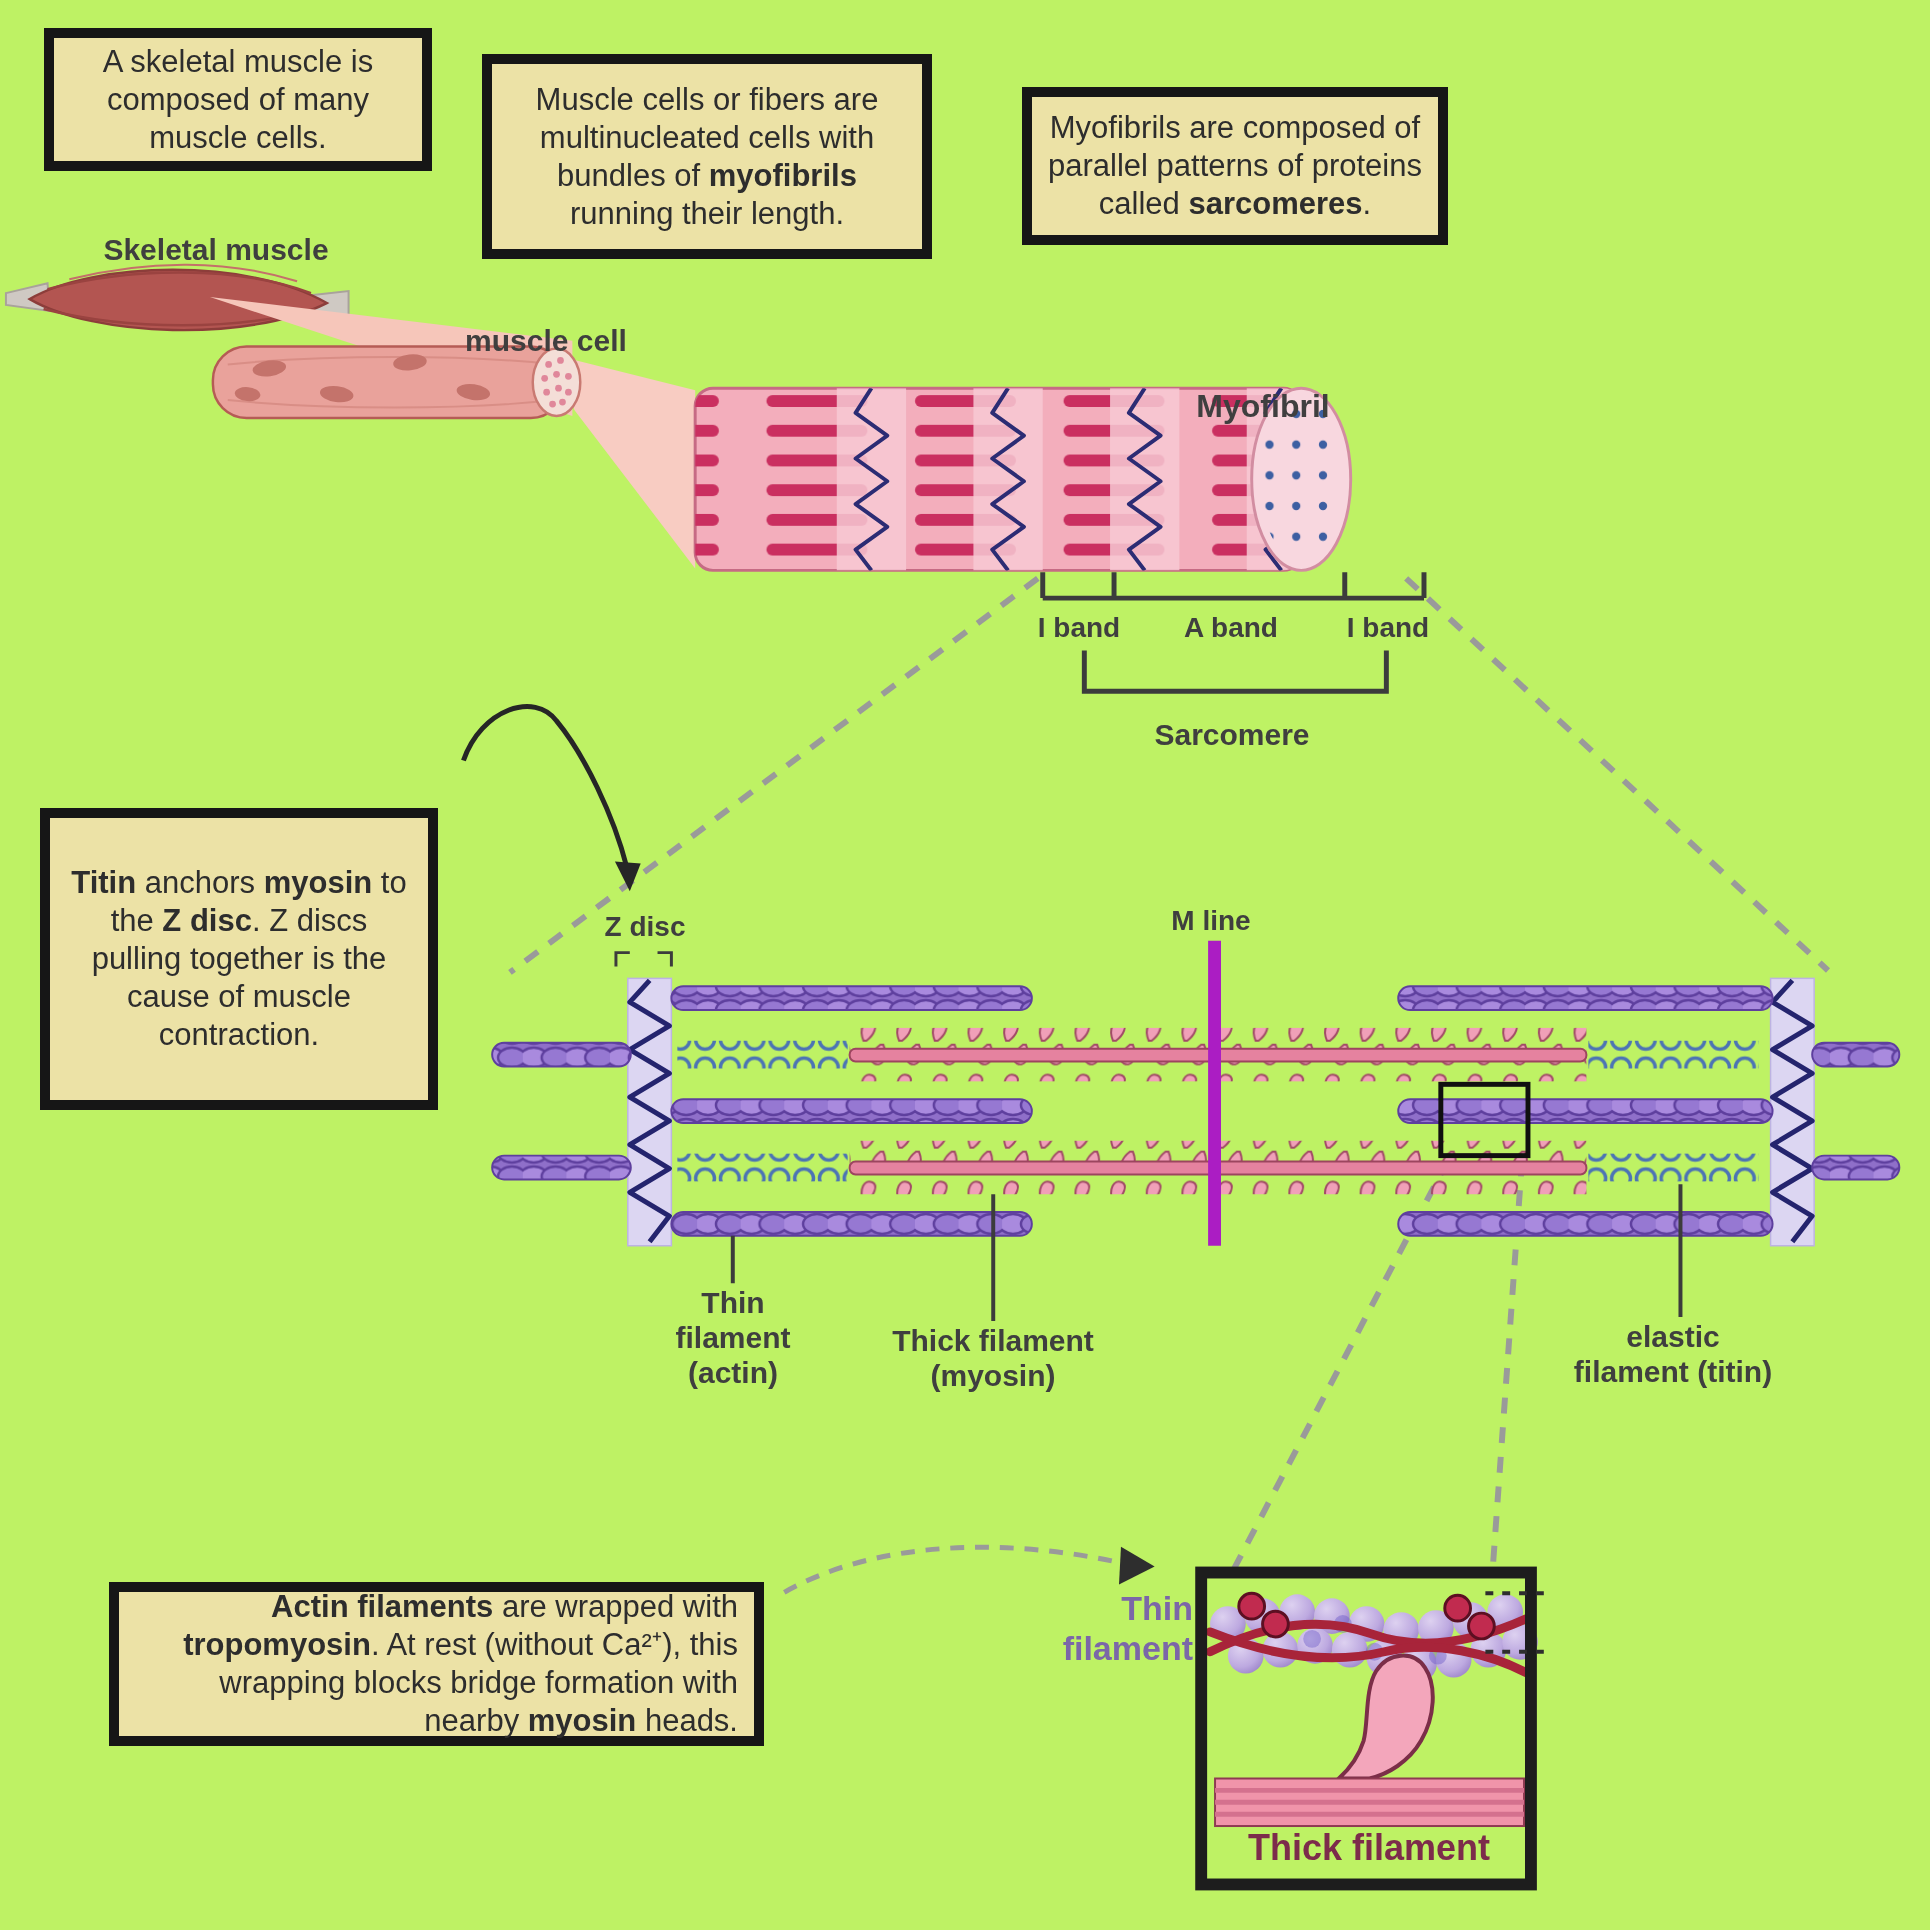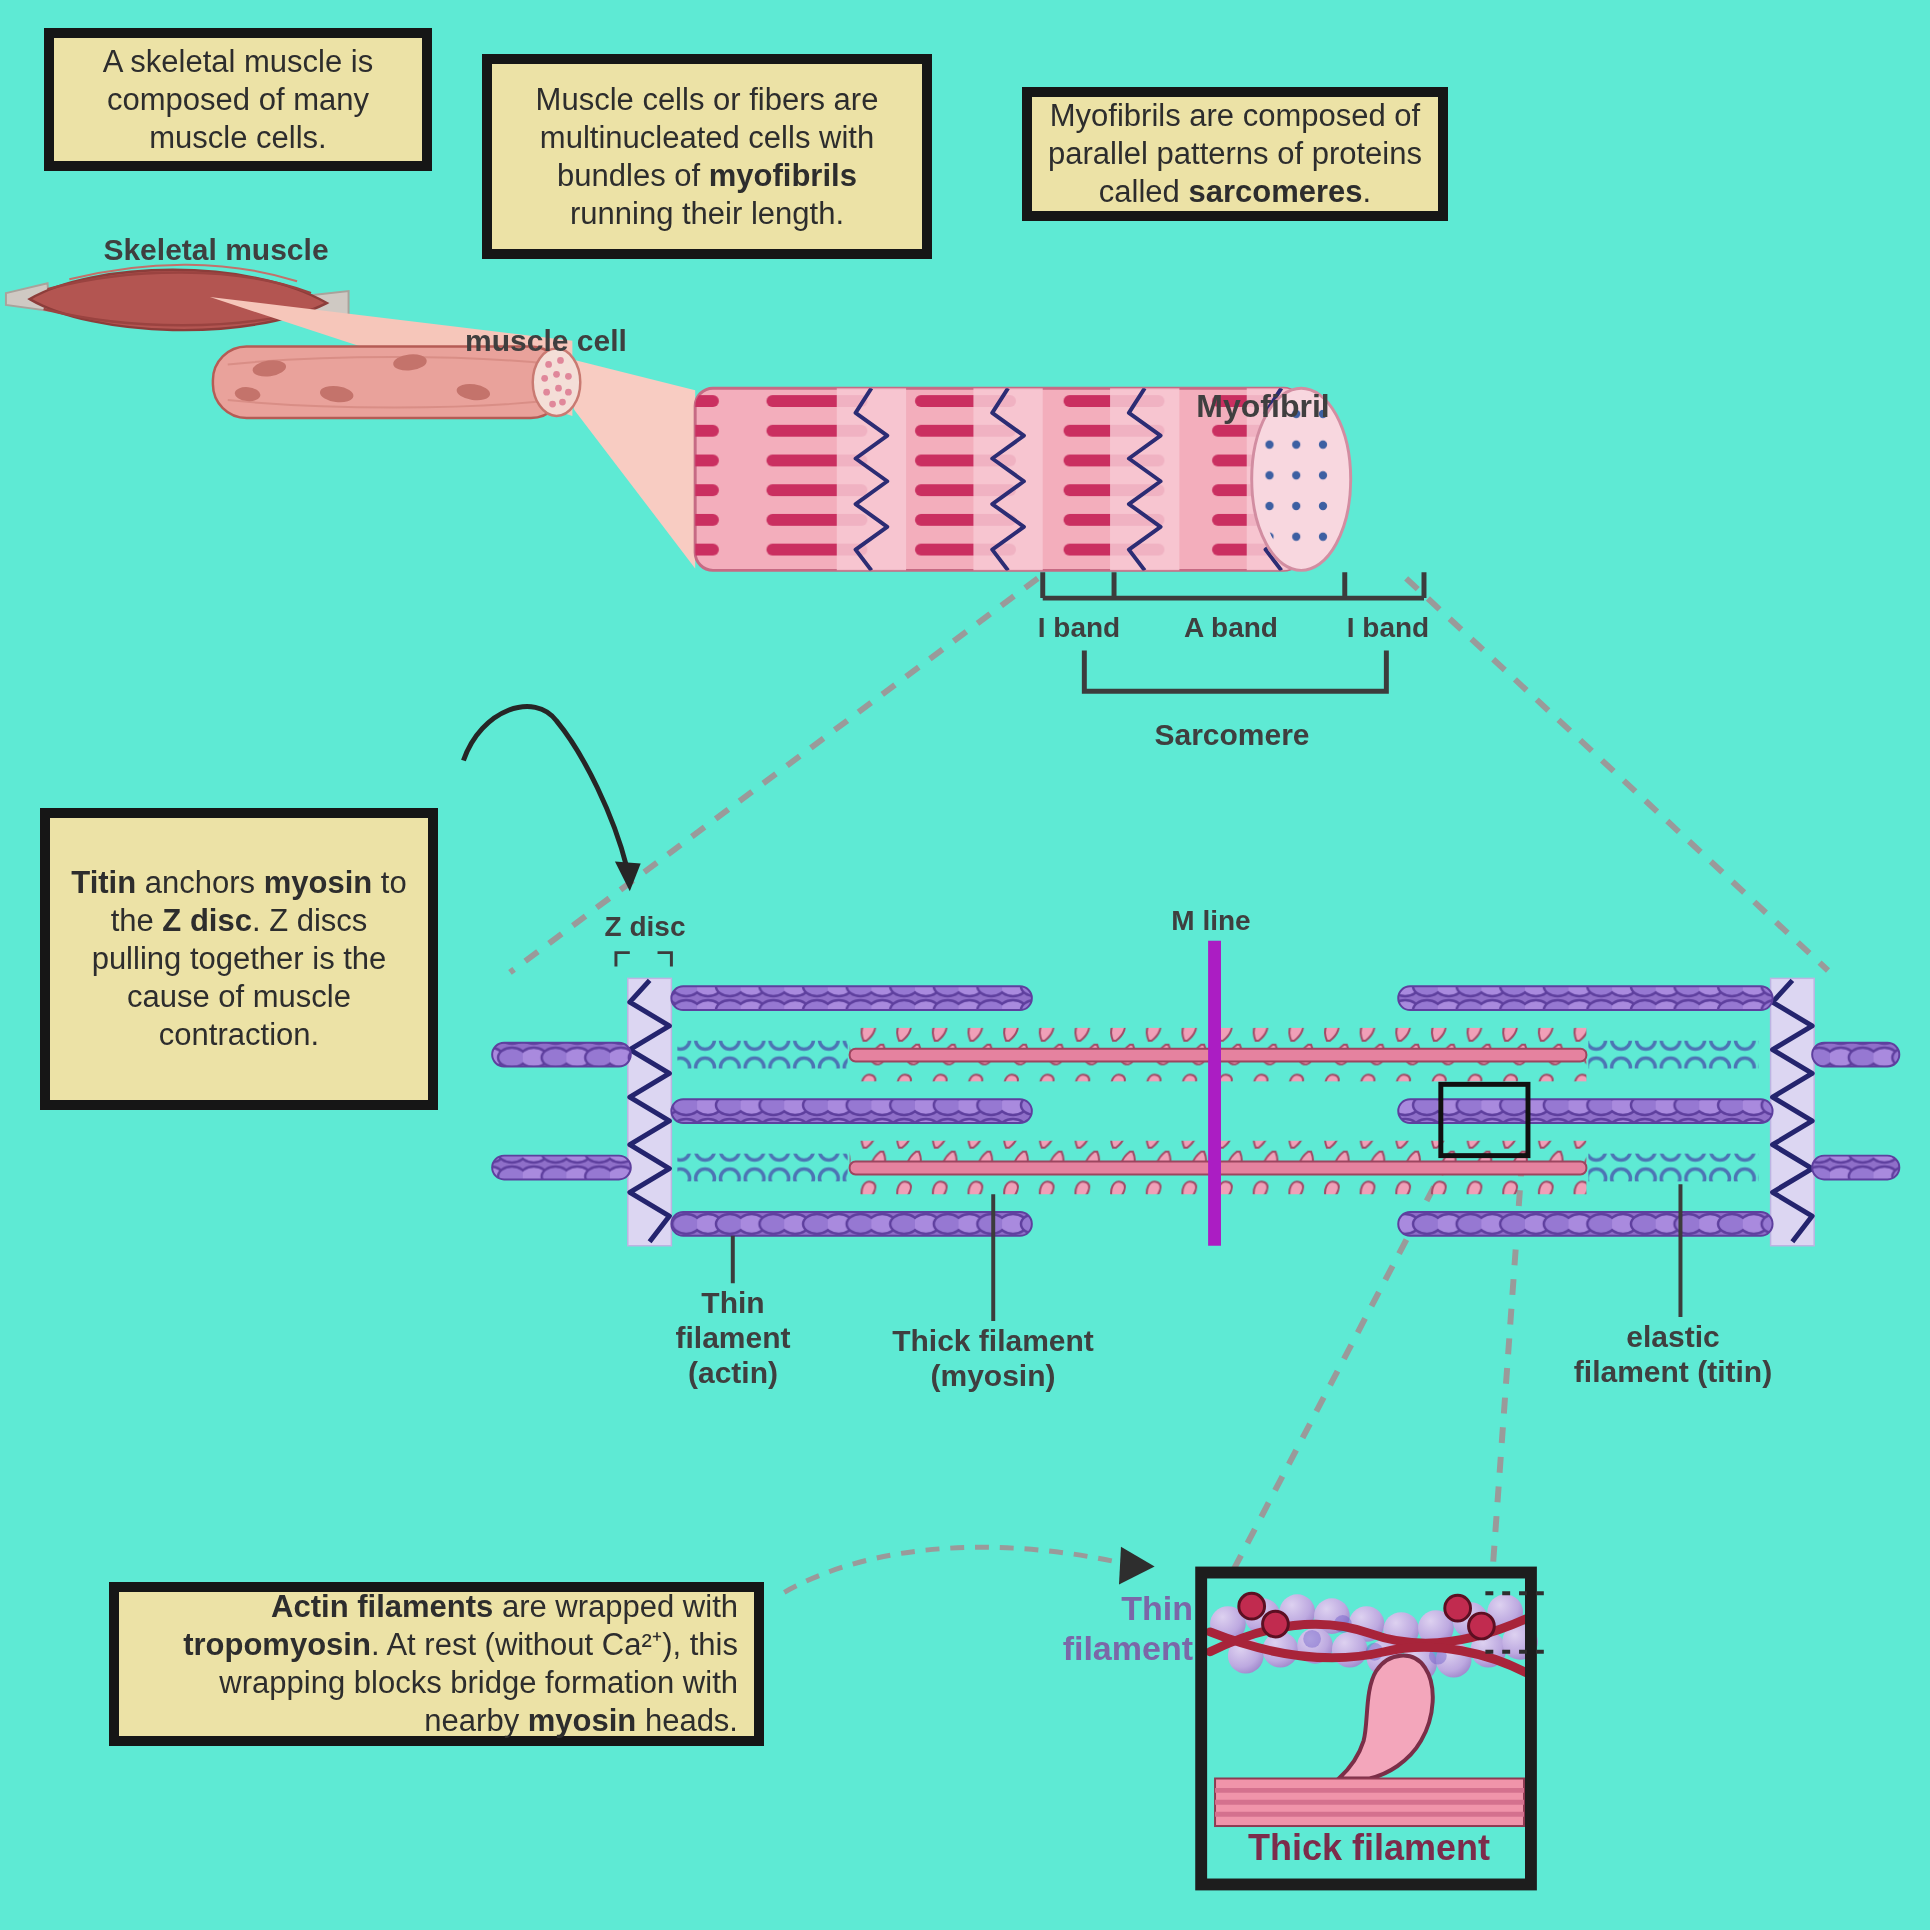--- a/index.html
+++ b/index.html
@@ -1,16 +1,16 @@
 <!DOCTYPE html>
 <html><head>
 <meta charset="utf-8">
 <style>
   html,body{margin:0;padding:0;background:#000;}
-  .stage{position:relative;width:1931px;height:1931px;background:#5eead4;overflow:hidden;
+  .stage{position:relative;width:1931px;height:1931px;background:#bef264;overflow:hidden;
          font-family:"Liberation Sans",sans-serif;text-decoration:underline;}
   .stage svg.art{position:absolute;left:0;top:0;}
   .note{position:absolute;background:#ece2a6;border:10px solid #161616;color:#2d2d2d;
         font-size:31px;line-height:38px;text-align:center;display:flex;align-items:center;
         justify-content:center;padding:10px 16px;box-sizing:border-box;}
   .lbl{position:absolute;color:#3f3f3f;font-weight:700;white-space:pre-line;
        text-align:center;font-size:30px;line-height:35px;}
   .c{transform:translateX(-50%);}
   .r{transform:translateX(-100%);text-align:right;}
   .sm{font-size:28px;}
@@ -208,21 +208,21 @@
     <path d="M1500,1609 H1562 M1500,1668 H1562" stroke="#2e2e2e" stroke-width="4" stroke-dasharray="8 9" fill="none"></path>
   </g>
 </svg>
 
   <div class="note" style="left:44px;top:28px;width:388px;height:143px;">
     <div><span>A skeletal muscle is composed of many muscle cells.</span></div>
   </div>
   <div class="note" style="left:482px;top:54px;width:450px;height:205px;">
     <div><span>Muscle cells or fibers are multinucleated cells with bundles of </span><b>myofibrils</b><span> running their length.</span></div>
   </div>
-  <div class="note" style="left:1022px;top:87px;width:426px;height:134px;">
+  <div class="note" style="left:1022px;top:87px;width:426px;height:158px;">
     <div><span>Myofibrils are composed of parallel patterns of proteins called </span><b>sarcomeres</b><span>.</span></div>
   </div>
   <div class="note" style="left:40px;top:764px;width:398px;height:302px;margin-top:44px;">
     <div><b>Titin</b><span> anchors </span><b>myosin</b><span> to the </span><b>Z disc</b><span>. Z discs pulling together is the cause of muscle contraction.</span></div>
   </div>
   <div class="note" style="left:109px;top:1582px;width:655px;height:164px;text-align:right;">
     <div><b>Actin filaments</b><span> are wrapped with </span><b>tropomyosin</b><span>. At rest (without Ca²⁺), this wrapping blocks bridge formation with nearby </span><b>myosin</b><span> heads.</span></div>
   </div>
 
   <div class="lbl c" style="left:216px;top:232px;">Skeletal muscle</div>

